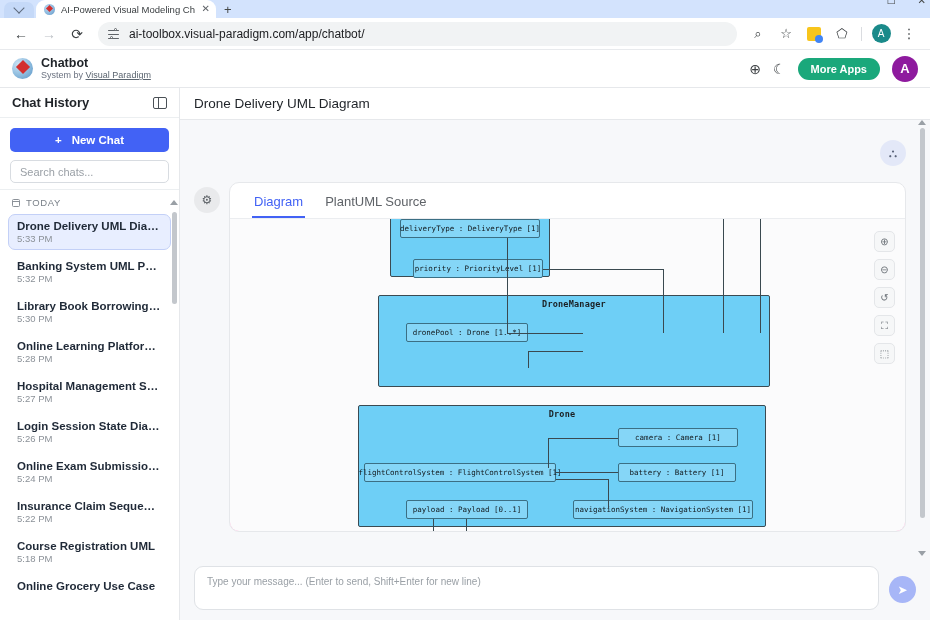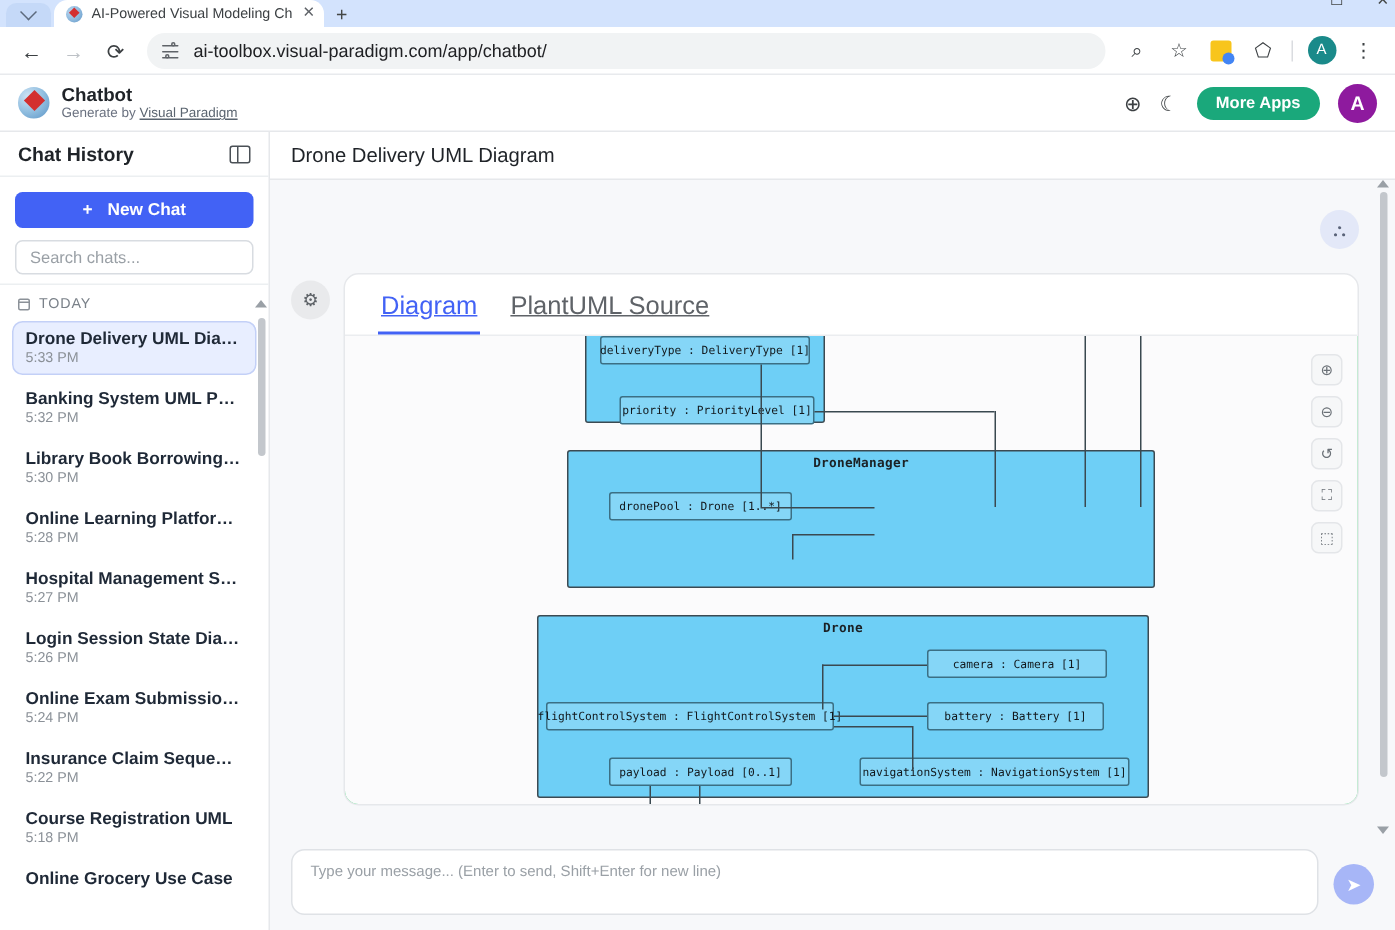--- a/index.html
+++ b/index.html
@@ -436,33 +436,32 @@
     min-width: 0;
     overflow: hidden;
   }
   .card-tabs {
     display: flex;
     gap: 18px;
     padding: 8px 22px 0;
     border-bottom: 1px solid #ebedf0;
   }
   .card-tab {
-    font-size: 17px;
+    font-size: 13px;
     color: #5f6368;
     padding: 3px 2px 7px;
     cursor: pointer;
     border-bottom: 2px solid transparent;
-    text-decoration: underline;
   }
   .card-tab.active { color: #4262f5; border-bottom-color: #4262f5; }
 
   .diagram-area {
     position: relative;
     height: 312px;
-    background: #22c55e;
+    background: #f9a8d4;
     overflow: hidden;
   }
   .diagram-canvas {
     position: absolute;
     inset: 0;
     background: #fbfbfc;
     overflow: hidden;
   }
   .diagram-inner {
     position: absolute;
@@ -625,21 +624,21 @@
     <div class="tb-ico">⋮</div>
   </div>
 </div>
 
 <div class="app-header">
   <div class="brand">
     <span class="brand-logo"></span>
     <span>
       <div class="brand-name">Chatbot</div>
       <div class="brand-sub">
-        <span>Generate by </span><a href="#">Visual Paradigm</a>
+        <span>System by </span><a href="#">Visual Paradigm</a>
       </div>
     </span>
   </div>
   <div class="header-right">
     <span class="hdr-ico">⊕</span>
     <span class="hdr-ico">☾</span>
     <button class="more-apps-btn">More Apps</button>
     <span class="user-avatar">A</span>
   </div>
 </div>

